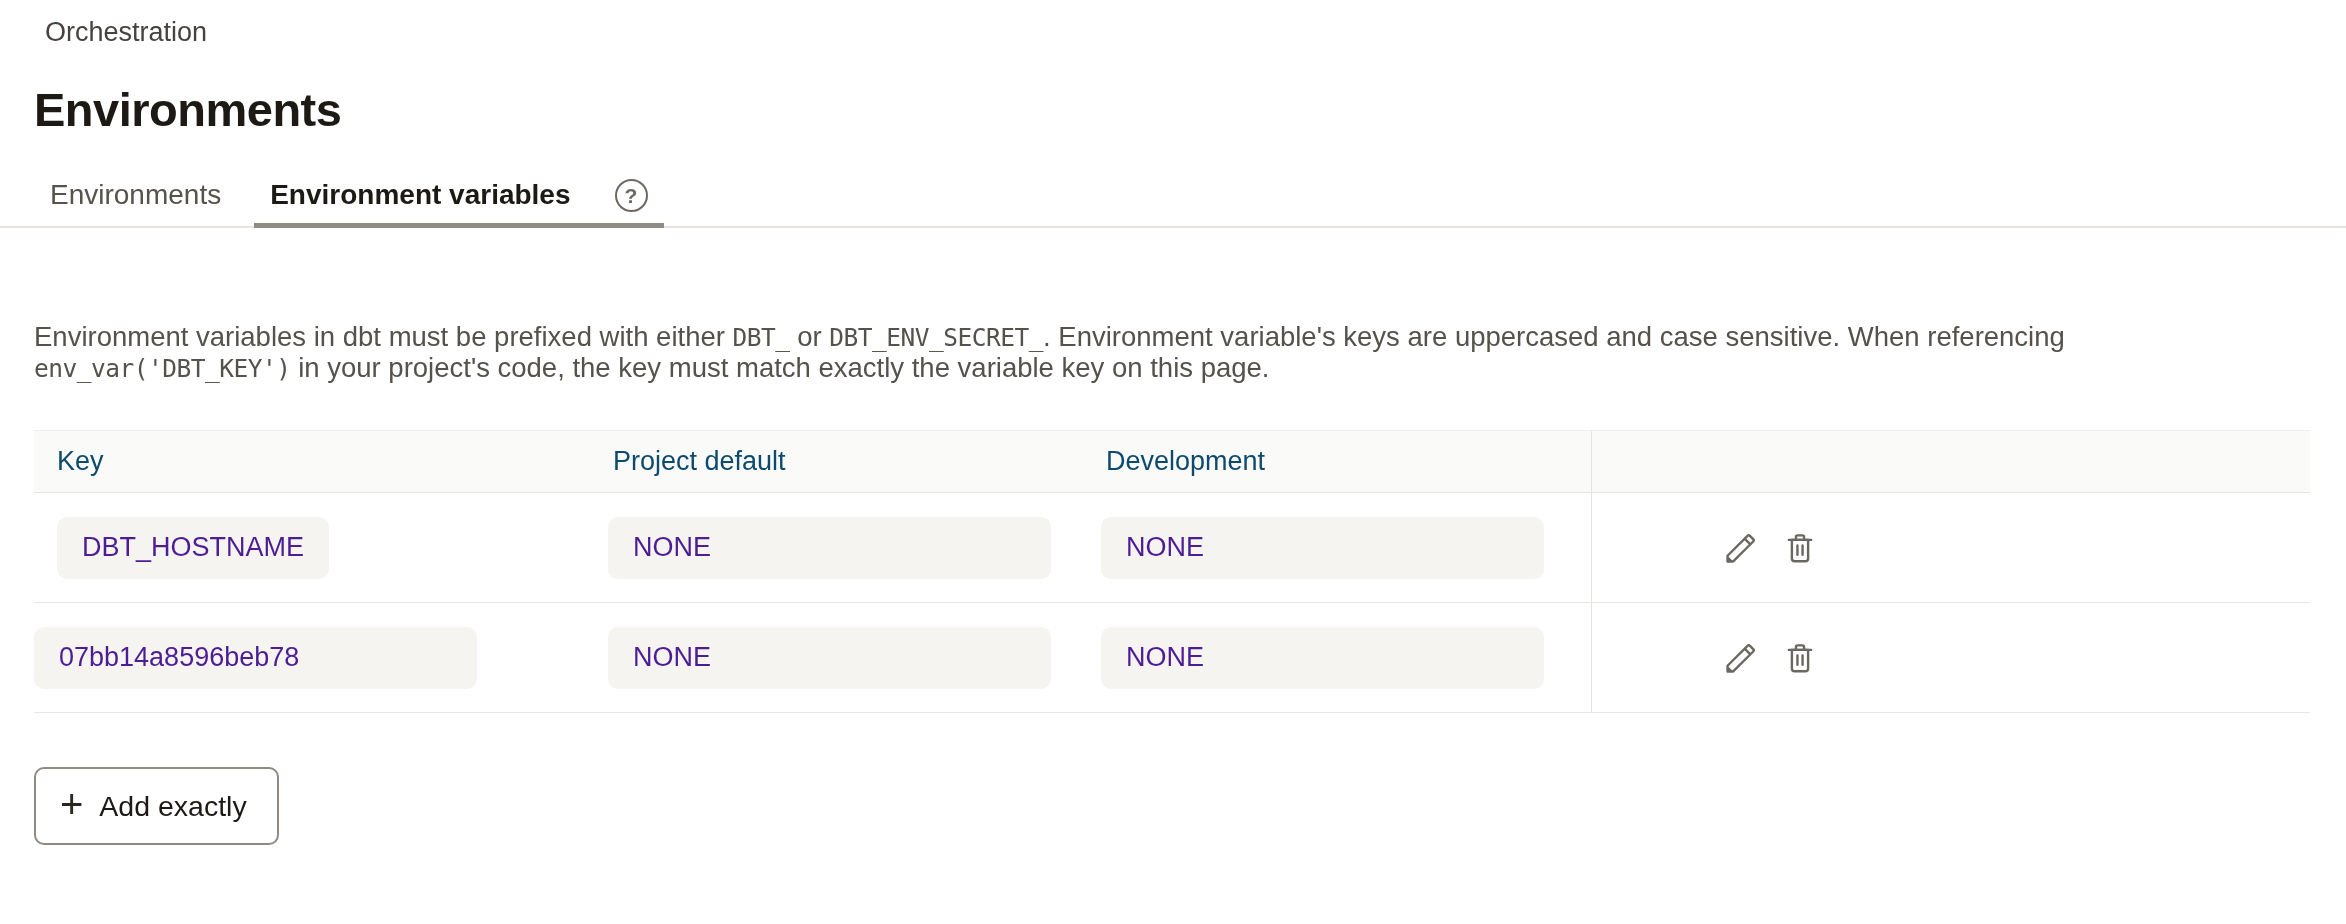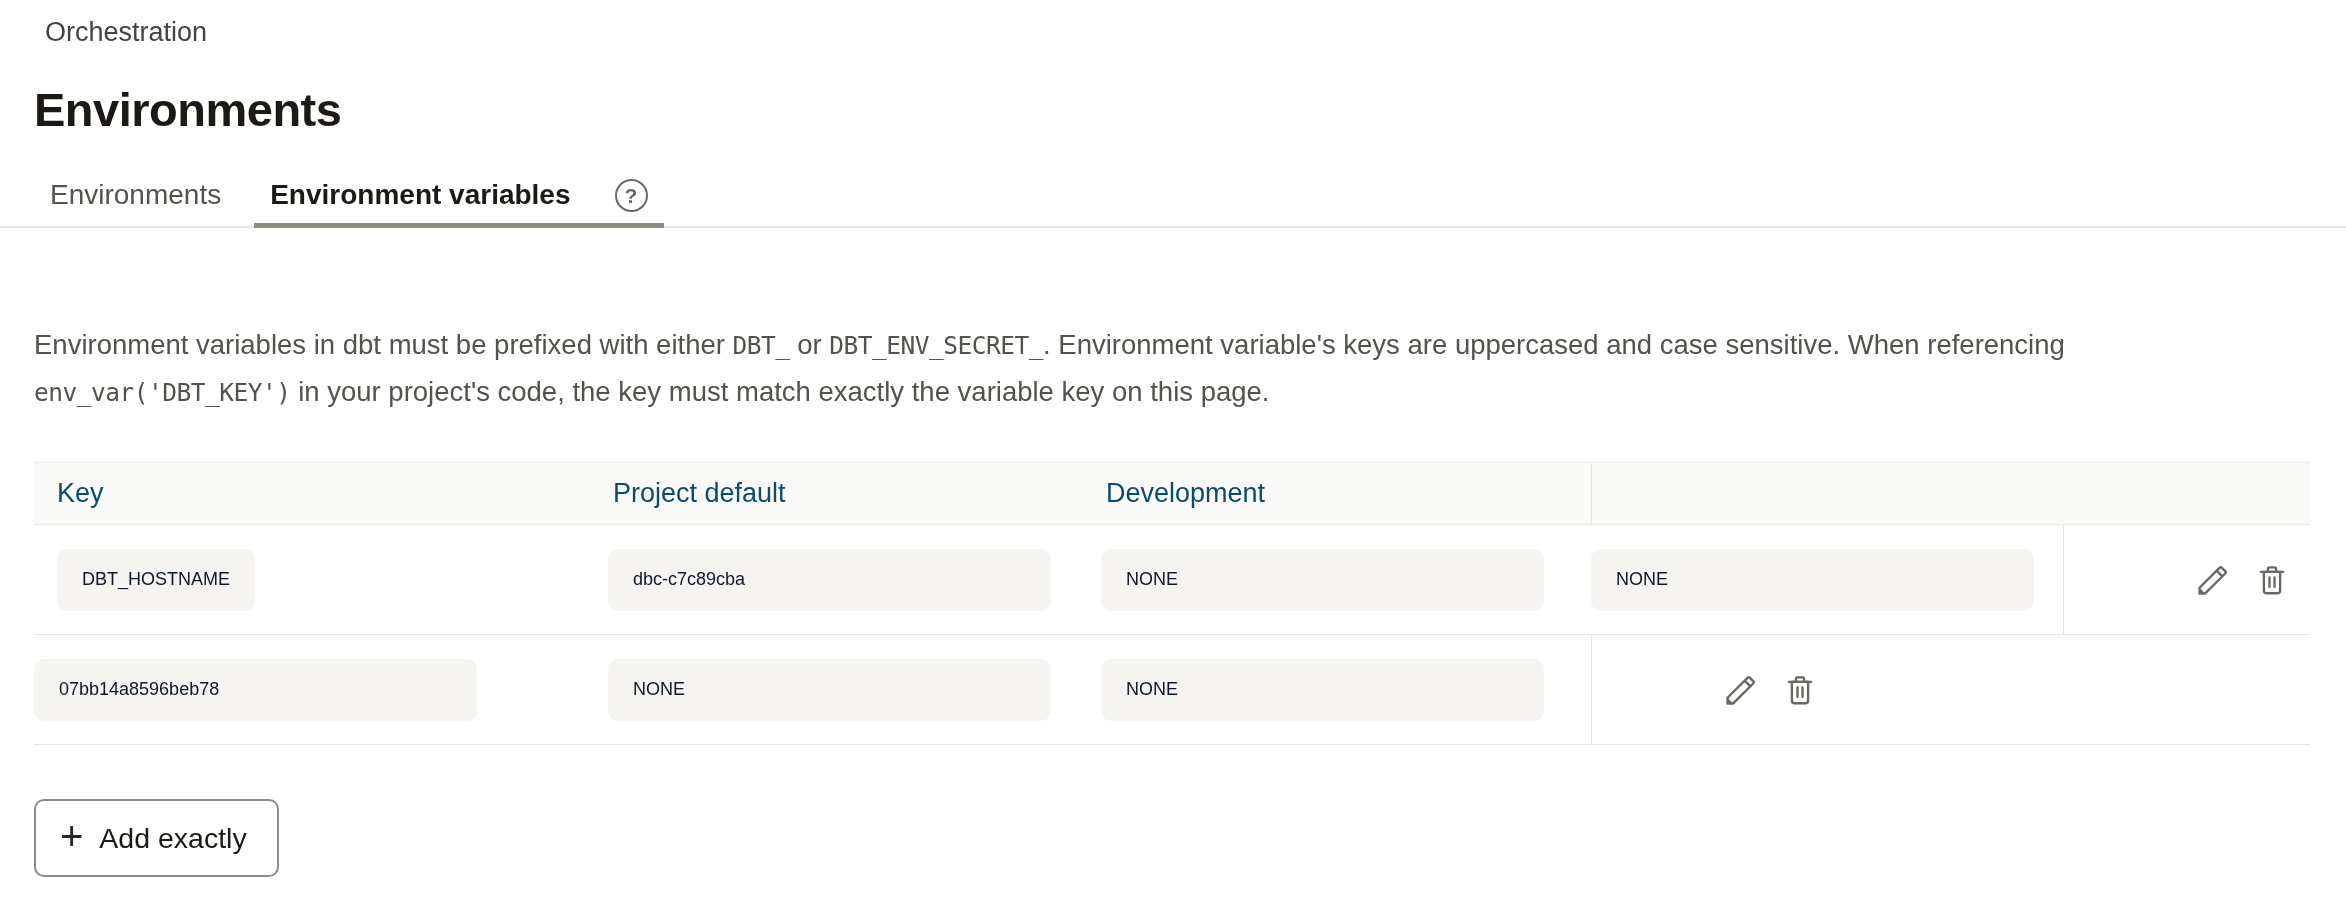--- a/index.html
+++ b/index.html
@@ -67,21 +67,21 @@
     font-weight: 600;
     display: flex; align-items: center; justify-content: center;
     line-height: 1;
     cursor: pointer;
   }
 
   
   .description {
     margin: 94px 17px 0 34px;
     font-size: 27.5px;
-    line-height: 46px;
+    line-height: 30px;
     color: #55514b;
   }
   .description .line { white-space: nowrap; }
   .description code {
     font-family: "DejaVu Sans Mono", monospace;
     font-size: 24.5px;
     letter-spacing: -0.5px;
     color: #55514b;
   }
 
@@ -123,22 +123,22 @@
     padding-left: 130px;
     gap: 22px;
   }
   .pill {
     background: #f5f4f1;
     border-radius: 10px;
     height: 62px;
     display: flex;
     align-items: center;
     padding: 0 25px;
-    font-size: 18px;
-    color: #0f172a;
+    font-size: 27px;
+    color: #4c1d95;
     white-space: nowrap;
   }
   .pill-key   { width: fit-content; font-weight: 500; }
   .pill-value { width: 443px; font-weight: 400; }
 
   .icon-btn {
     background: none; border: none; padding: 0;
     cursor: pointer;
     display: flex; align-items: center; justify-content: center;
   }
@@ -199,23 +199,20 @@
       <div class="th">Project default</div>
       <div class="th">Development</div>
       <div class="actions-col"></div>
     </div>
 
     <div class="tr tr-body">
       <div class="td first">
           <span class="pill pill-key">DBT_HOSTNAME</span>
         </div>
       <div class="td">
-          <span class="pill pill-value">dbc-c7c89cba</span>
-        </div>
-      <div class="td">
           <span class="pill pill-value">NONE</span>
         </div>
       <div class="td">
           <span class="pill pill-value">NONE</span>
         </div>
       <div class="actions-col">
         <button class="icon-btn">
           <span>
             <svg width="38" height="38" viewBox="0 0 24 24" fill="none" stroke="#6b6761" stroke-width="1.5" stroke-linejoin="round">
               <path d="M3.5 16.9L16.1 4.3a1.1 1.1 0 0 1 1.55 0l2.05 2.05a1.1 1.1 0 0 1 0 1.55L7.1 20.5H3.5v-3.6z"></path>

